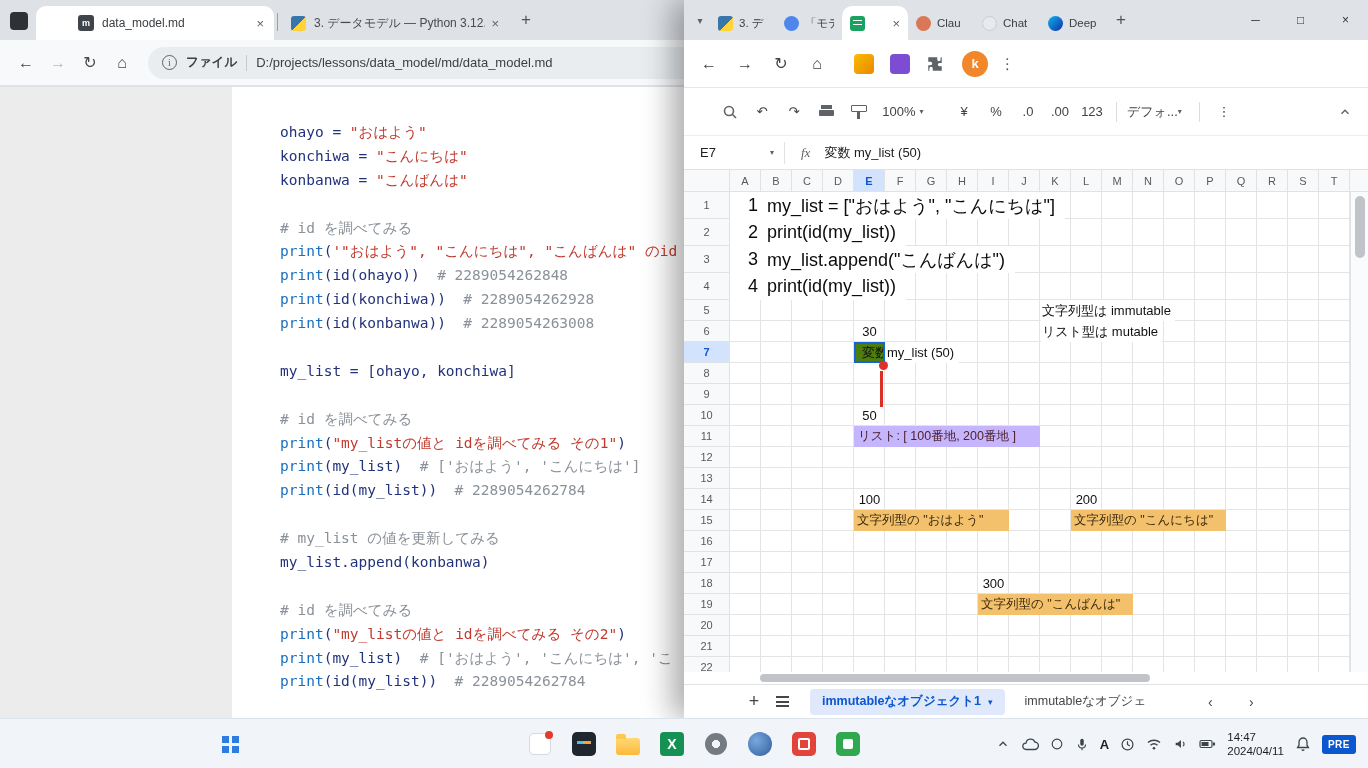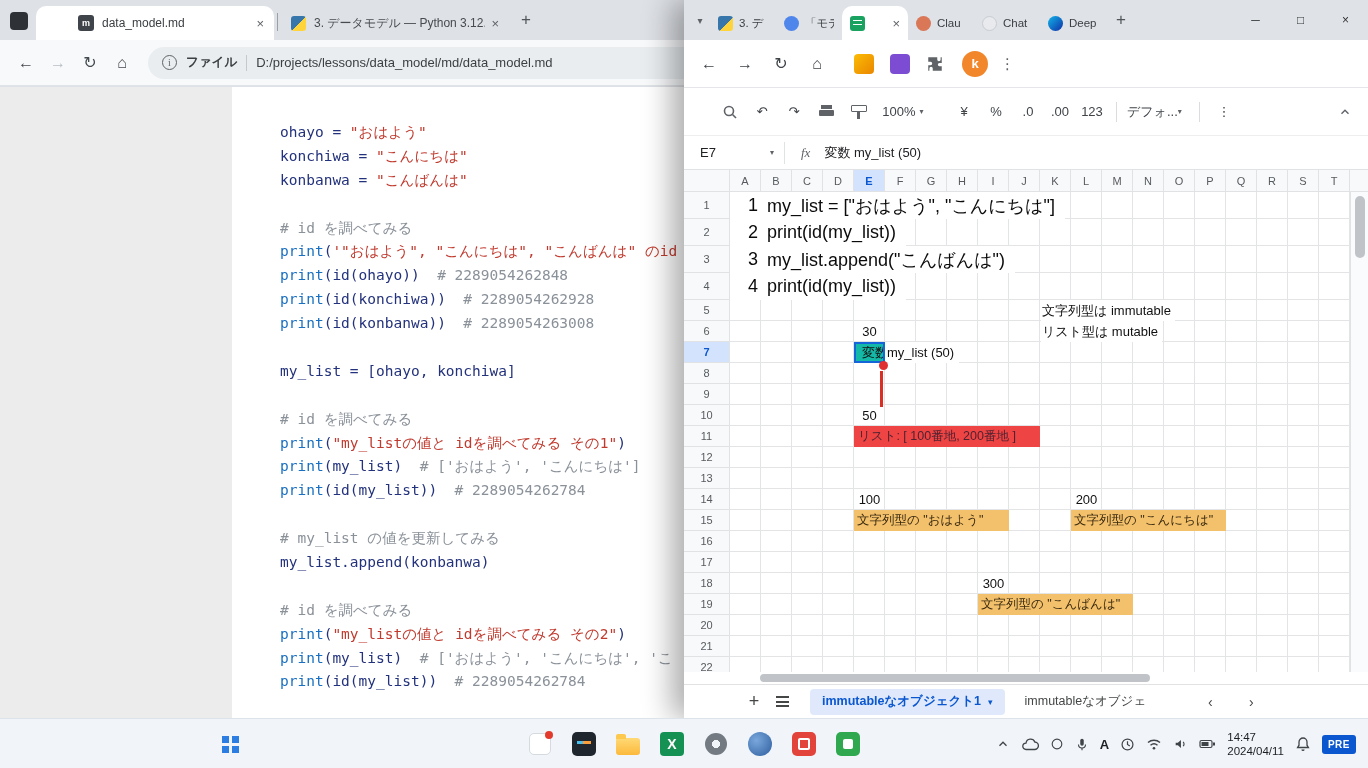--- a/index.html
+++ b/index.html
@@ -114,26 +114,26 @@
     repeating-linear-gradient(to bottom,transparent 0 20px,#e2e4e6 20px 21px);}
   .gcode-rows{position:absolute;left:0;top:0;width:620px;height:108px;}
   .gcode-row{position:absolute;left:0;height:27px;display:flex;align-items:center;font-size:18px;color:#0b0b0b;background:#fff;padding-right:10px;white-space:nowrap;}
   .gcode-row[data-index="0"]{top:0;}.gcode-row[data-index="1"]{top:27px;}
   .gcode-row[data-index="2"]{top:54px;}.gcode-row[data-index="3"]{top:81px;}
   .gnum{width:28px;text-align:right;margin-right:9px;flex:none;}
   .cell-text{position:absolute;font-size:13px;color:#111;white-space:nowrap;display:flex;align-items:center;}
   .note-immutable{left:311px;top:108px;height:21px;background:#fff;padding:0 4px 0 1px;}
   .note-mutable{left:311px;top:129px;height:21px;background:#fff;padding:0 4px 0 1px;}
   .v30{left:124px;top:129px;width:31px;height:21px;justify-content:center;}
-  .e7{left:124px;top:150px;width:31px;height:21px;background:#14b8a6;border:2px solid #1665d8;overflow:hidden;padding-left:6px;}
+  .e7{left:124px;top:150px;width:31px;height:21px;background:#4d7c0f;border:2px solid #1665d8;overflow:hidden;padding-left:6px;}
   .e7-spill{left:155px;top:150px;height:21px;background:#fff;padding:0 5px 0 2px;}
   .red-dot{position:absolute;left:149px;top:169px;width:9px;height:9px;border-radius:50%;background:#e02f2f;z-index:5;}
   .red-line{position:absolute;left:150px;top:179px;width:3px;height:36px;background:#d93025;z-index:5;}
   .v50{left:124px;top:213px;width:31px;height:21px;justify-content:center;}
-  .listbox{left:124px;top:234px;width:186px;height:21px;background:#ef4444;color:#4f2230;padding-left:4px;font-size:12.5px;}
+  .listbox{left:124px;top:234px;width:186px;height:21px;background:#c4b5fd;color:#4f2230;padding-left:4px;font-size:12.5px;}
   .v100{left:124px;top:297px;width:31px;height:21px;justify-content:center;}
   .v200{left:341px;top:297px;width:31px;height:21px;justify-content:center;}
   .strbox{height:21px;background:#f3c06b;font-size:12.5px;color:#3a2a10;padding-left:3px;}
   .str-ohayo{left:124px;top:318px;width:155px;}
   .str-konnichiwa{left:341px;top:318px;width:155px;}
   .v300{left:248px;top:381px;width:31px;height:21px;justify-content:center;}
   .str-konbanwa{left:248px;top:402px;width:155px;}
   .v-scroll{position:absolute;left:666px;top:0;width:18px;height:480px;border-left:1px solid #e0e2e4;background:#fafbfc;}
   .v-thumb{position:absolute;left:4px;top:4px;width:10px;height:62px;border-radius:5px;background:#c0c4c8;}
   .s-hscroll{position:absolute;top:672px;left:0;width:684px;height:12px;background:#fff;}

